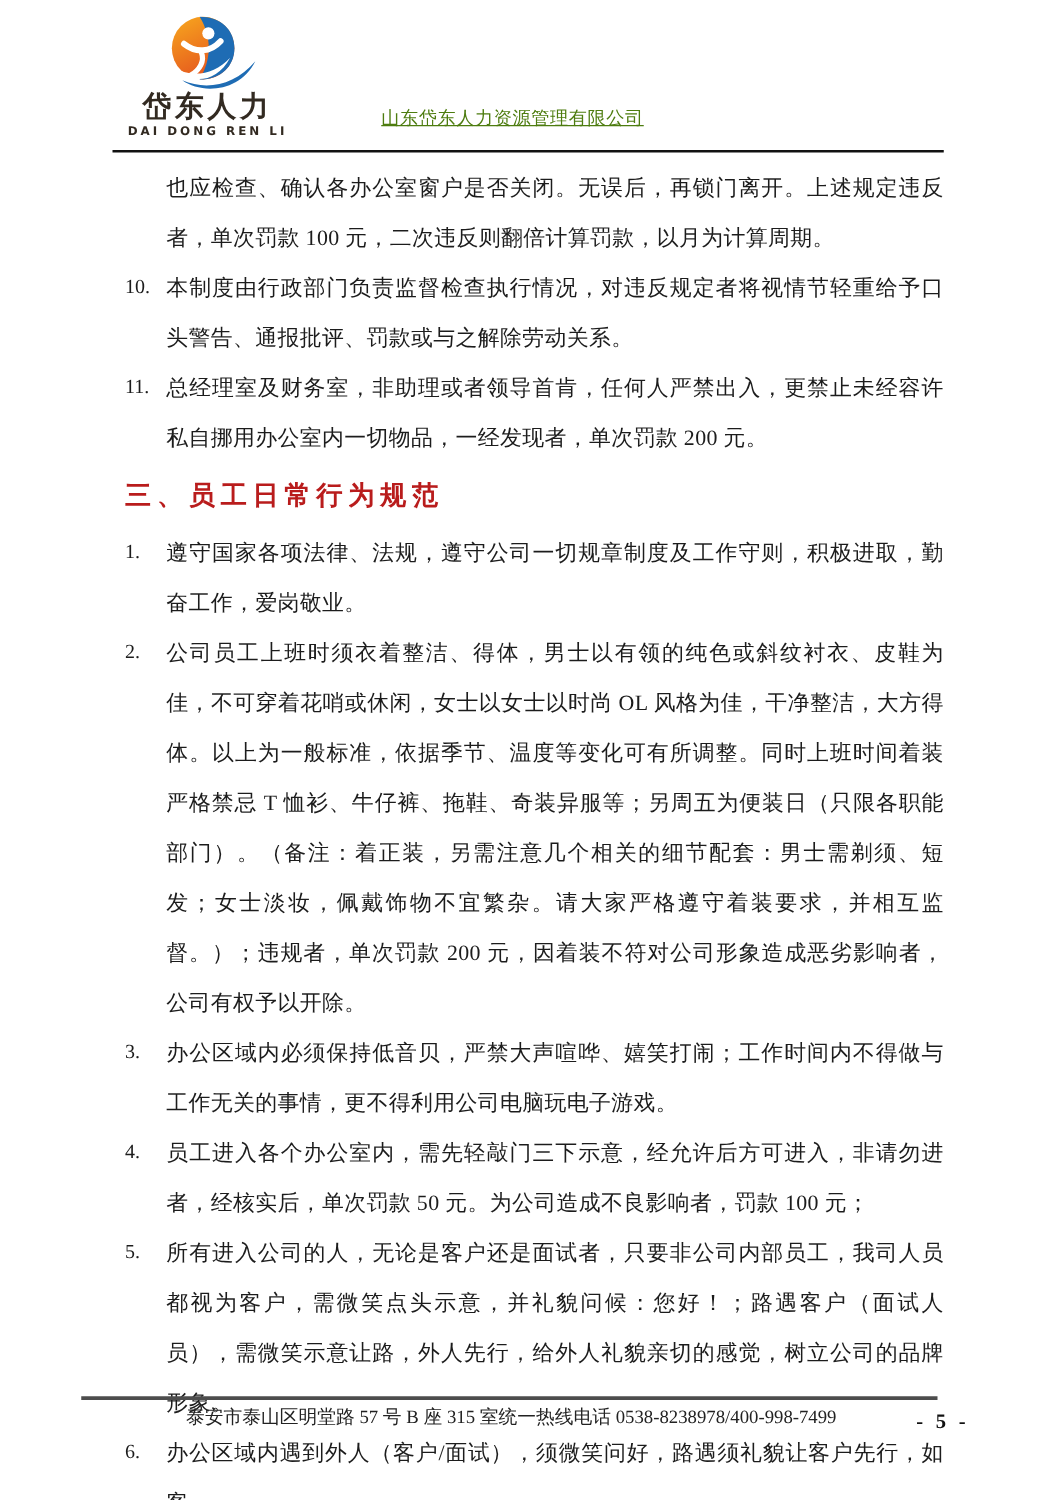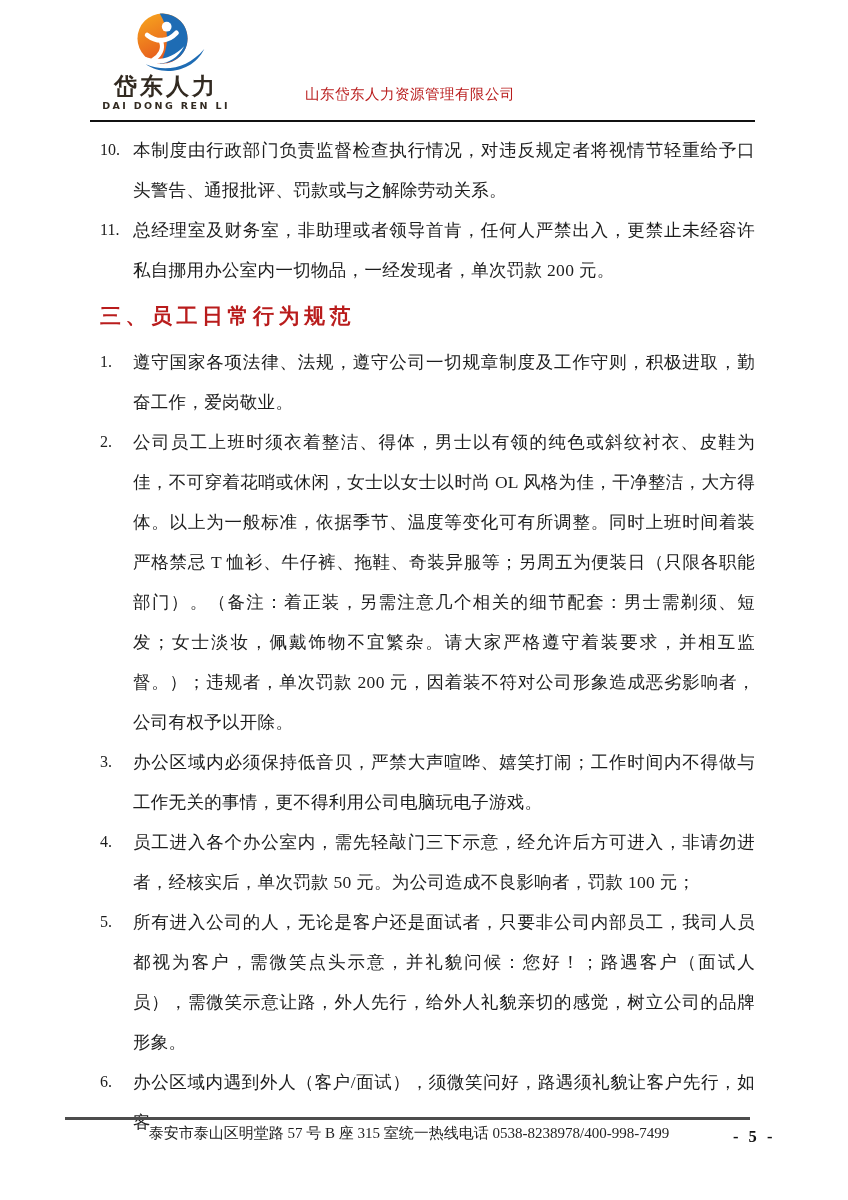--- a/index.html
+++ b/index.html
@@ -23,21 +23,21 @@
     font-weight:bold; font-size:23px; letter-spacing:3px;
     color:#322a21; line-height:1.05; white-space:nowrap;
   }
   .logo-en {
     font-family:"DejaVu Sans","Liberation Sans",sans-serif;
     font-weight:bold; font-size:9.5px; letter-spacing:2.4px;
     color:#322a21; margin-top:2px; white-space:nowrap;
   }
   .company-name {
     position:absolute; left:305px; top:75px;
-    font-size:14.5px; letter-spacing:0.5px; color:#b91c1c; white-space:nowrap;
+    font-size:14.5px; letter-spacing:0.5px; color:#4d7c0f; white-space:nowrap;text-decoration:underline;
   }
   .header-rule {
     position:absolute; left:90px; top:120px;
     width:665px; height:2px; background:#111;
   }
 
   
   .doc-body {
     position:absolute; top:130px; left:133px; width:622px;
   }
@@ -96,20 +96,21 @@
       </svg>
       <div class="logo-cn">岱东人力</div>
       <div class="logo-en">DAI DONG REN LI</div>
     </div>
     <div class="company-name">山东岱东人力资源管理有限公司</div>
   </div>
   <div class="header-rule"></div>
 
   <div class="doc-body">
 
+    <div class="para">也应检查、确认各办公室窗户是否关闭。无误后，再锁门离开。上述规定违反者，单次罚款 100 元，二次违反则翻倍计算罚款，以月为计算周期。</div>
 
     <div class="item">
       <span class="item-num">10.</span>
       <div class="item-text">本制度由行政部门负责监督检查执行情况，对违反规定者将视情节轻重给予口头警告、通报批评、罚款或与之解除劳动关系。</div>
     </div>
 
     <div class="item">
       <span class="item-num">11.</span>
       <div class="item-text">总经理室及财务室，非助理或者领导首肯，任何人严禁出入，更禁止未经容许私自挪用办公室内一切物品，一经发现者，单次罚款 200 元。</div>
     </div>

